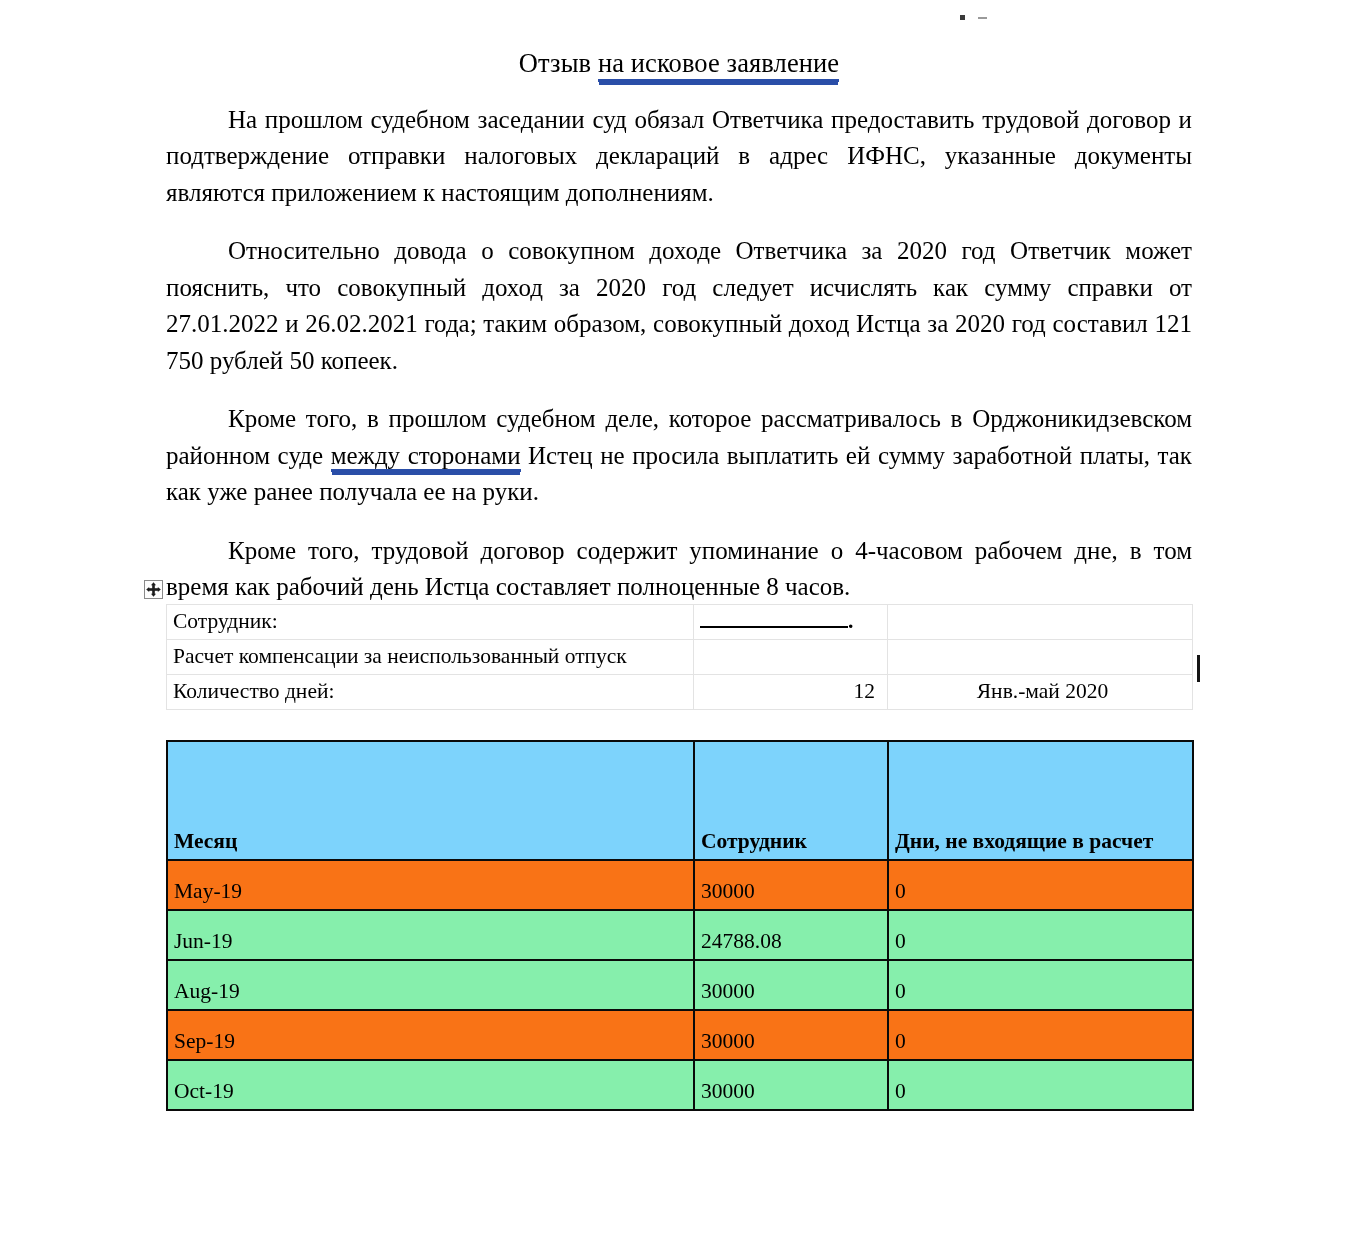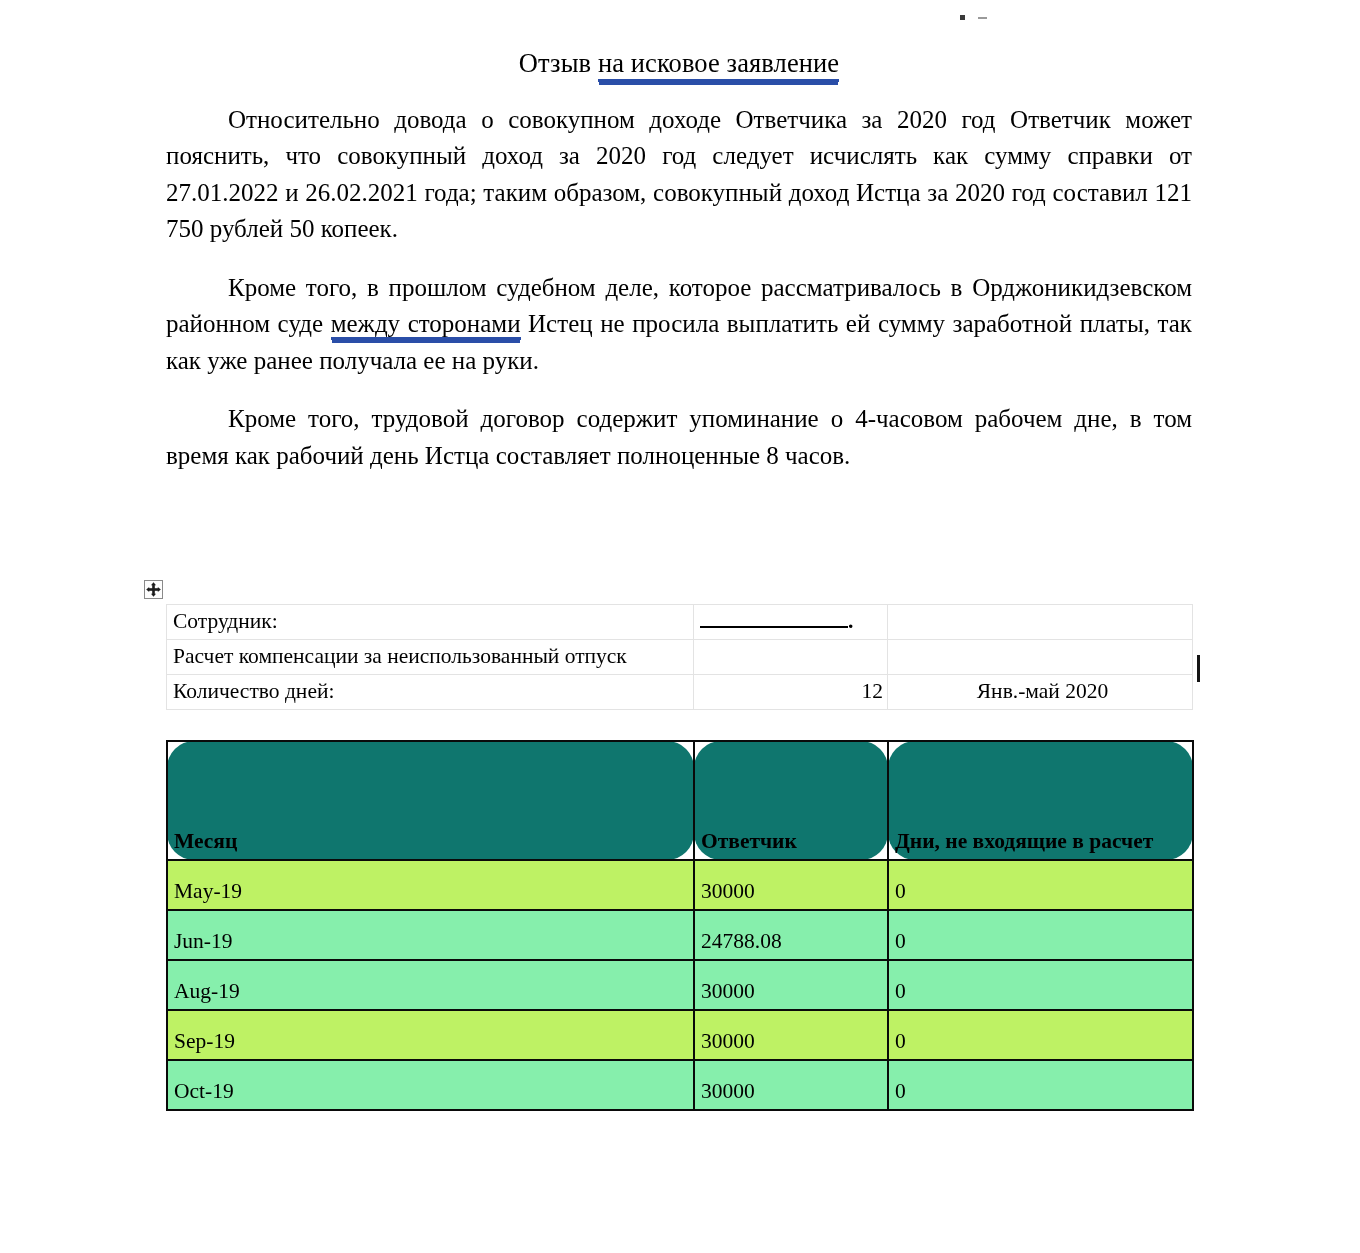--- a/index.html
+++ b/index.html
@@ -117,21 +117,21 @@
     font-size: 21.5px;
   }
   .tbl-info td {
     border: 1px solid #e3e3e3;
     padding: 0 0 5px 6px;
     height: 35px;
     vertical-align: bottom;
     background: #ffffff;
     box-sizing: border-box;
   }
-  .tbl-info td.num { text-align: right; padding-right: 4px; }
+  .tbl-info td.num { text-align: right; padding-right: 12px; }
   .tbl-info td.per { text-align: center; padding-left: 5px; }
 
   .sig-line {
     display: inline-block;
     width: 148px;
     border-bottom: 2px solid #000;
     height: 13px;
     vertical-align: baseline;
   }
   .sig-dot { font-weight: bold; }
@@ -143,40 +143,40 @@
     font-size: 21.5px;
   }
   .tbl-data td {
     border: 2px solid #0a0a0a;
     padding: 0 0 5px 6px;
     vertical-align: bottom;
     box-sizing: border-box;
   }
   .tbl-data tr.head td {
     height: 119px;
-    background: #0f766e;
+    background: #7dd3fc;
     font-weight: bold;
-    border-radius: 27px;
   }
   .tbl-data tr.r td { height: 50px; }
   .tbl-data tr.alt td { background: #86efac; }
-  .tbl-data tr.plain td { background: #bef264; }
+  .tbl-data tr.plain td { background: #f97316; }
 </style>
 </head>
 <body>
 
 <div class="page">
 
   <div class="top-artifact-a"></div>
   <div class="top-artifact-b"></div>
 
   <div class="doc">
 
     <div class="doc-title"><span>Отзыв </span><span class="u-blue">на исковое заявление</span></div>
 
+    <p class="para">На прошлом судебном заседании суд обязал Ответчика предоставить трудовой договор и подтверждение отправки налоговых деклараций в адрес ИФНС, указанные документы являются приложением к настоящим дополнениям.</p>
 
     <p class="para">Относительно довода о совокупном доходе Ответчика за 2020 год Ответчик может пояснить, что совокупный доход за 2020 год следует исчислять как сумму справки от 27.01.2022 и 26.02.2021 года; таким образом, совокупный доход Истца за 2020 год составил 121 750 рублей 50 копеек.</p>
 
     <p class="para"><span>Кроме того, в прошлом судебном деле, которое рассматривалось в Орджоникидзевском районном суде </span><span class="link-u">между сторонами</span><span> Истец не просила выплатить ей сумму заработной платы, так как уже ранее получала ее на руки.</span></p>
 
     <p class="para">Кроме того, трудовой договор содержит упоминание о 4-часовом рабочем дне, в том время как рабочий день Истца составляет полноценные 8 часов.</p>
 
   </div>
 
   <div class="tbl-handle">
@@ -221,21 +221,21 @@
 
   <table class="tbl tbl-data">
     <colgroup>
       <col style="width:527px">
       <col style="width:194px">
       <col style="width:305px">
     </colgroup>
     <tbody>
       <tr class="head">
         <td>Месяц</td>
-        <td>Ответчик</td>
+        <td>Сотрудник</td>
         <td>Дни, не входящие в расчет</td>
       </tr>
       <tr class="r plain">
         <td>May-19</td>
         <td>30000</td>
         <td>0</td>
       </tr>
       <tr class="r alt">
         <td>Jun-19</td>
         <td>24788.08</td>

